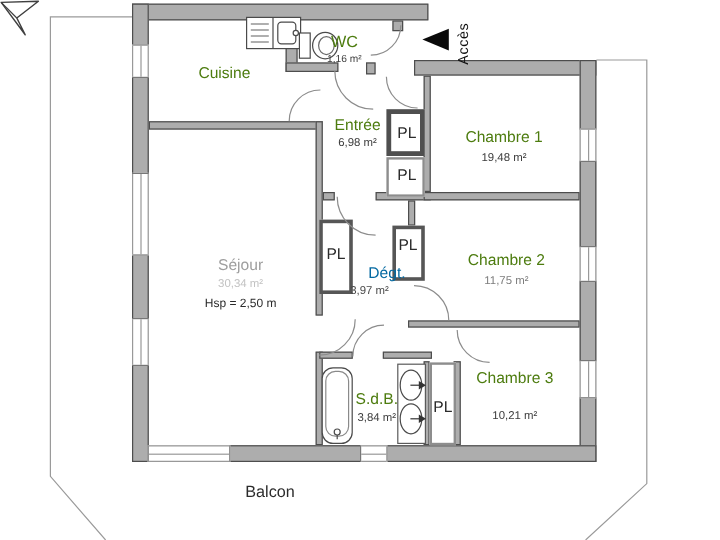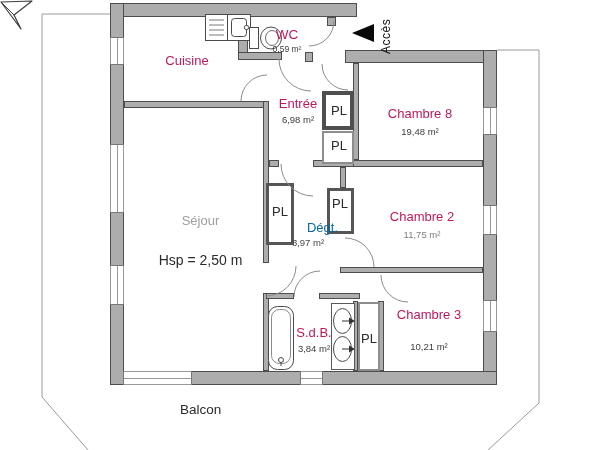--- a/index.html
+++ b/index.html
@@ -12,29 +12,29 @@
   .win-v::after{content:"";position:absolute;left:50%;top:0;bottom:0;width:1px;background:#999;}
   .win-h{border-left:1px solid #777;border-right:1px solid #777;
          box-shadow:inset 0 1px 0 #999, inset 0 -1px 0 #999;}
   .win-h::after{content:"";position:absolute;top:50%;left:0;right:0;height:1px;background:#999;}
   .plbox{position:absolute;background:#fff;box-sizing:border-box;}
   .pb-dark{border:3px solid #565656;}
   .pb-darker{border:4px solid #4f4f4f;}
   .pb-thin{border:2px solid #8d8d8d;}
   .overlay{position:absolute;left:0;top:0;pointer-events:none;}
   .rlabel{position:absolute;text-align:center;}
-  .rname{font-size:13px;line-height:1.1;white-space:nowrap;color:#be185d;}
+  .rname{font-size:13px;line-height:1.1;white-space:nowrap;color:#4d7c0f;}
   .rarea{font-size:9.5px;margin-top:3px;white-space:nowrap;color:#3c3c3c;}
   .faded .rname{color:#9e9e9e;}
   .faded .rarea{color:#c2c2c2;}
   .semi .rname{color:#0369a1;text-align:right;}
   .semi .rarea{color:#4a4a4a;}
-  .hsp{font-size:14px;margin-top:24px;color:#2b2b2b;white-space:nowrap;}
+  .hsp{font-size:10px;margin-top:6px;color:#2b2b2b;white-space:nowrap;}
   .pl-label{position:absolute;font-size:13px;color:#2b2b2b;text-align:center;white-space:nowrap;}
-  .balcon-label{position:absolute;font-size:13.5px;color:#2b2b2b;text-align:left;}
+  .balcon-label{position:absolute;font-size:13.5px;color:#2b2b2b;text-align:center;}
   .acces-label{position:absolute;left:374px;top:5px;width:24px;height:62px;
                font-size:12px;color:#111;display:flex;align-items:center;justify-content:center;
                writing-mode:vertical-rl;transform:rotate(180deg);letter-spacing:.5px;}
 </style>
 </head>
 <body>
 
 <div class="plan">
 
   <div class="wall" style="left:110px;top:3px;width:247px;height:14px"></div>
@@ -128,40 +128,41 @@
       <line x1="342" y1="349" x2="351" y2="349" stroke="#333"></line>
       <polygon points="349,345.5 355,349 349,352.5" fill="#333"></polygon>
     </g>
   </svg>
 
   <div class="rlabel" style="left:132px;top:54px;width:110px">
     <div class="rname">Cuisine</div>
   </div>
   <div class="rlabel" style="left:264px;top:28px;width:46px">
     <div class="rname" style="font-size:13.5px">WC</div>
-    <div class="rarea" style="font-size:8.5px;margin-top:1px">0,59 m²</div>
+    <div class="rarea" style="font-size:8.5px;margin-top:1px">1,16 m²</div>
   </div>
   <div class="rlabel" style="left:262px;top:97px;width:72px">
     <div class="rname">Entrée</div>
     <div class="rarea">6,98 m²</div>
   </div>
   <div class="rlabel" style="left:368px;top:107px;width:104px">
-    <div class="rname">Chambre 8</div>
+    <div class="rname">Chambre 1</div>
     <div class="rarea" style="margin-top:5px">19,48 m²</div>
   </div>
   <div class="rlabel" style="left:370px;top:210px;width:104px">
     <div class="rname">Chambre 2</div>
     <div class="rarea" style="margin-top:5px;color:#7d7d7d">11,75 m²</div>
   </div>
   <div class="rlabel" style="left:377px;top:308px;width:104px">
     <div class="rname">Chambre 3</div>
     <div class="rarea" style="margin-top:19px">10,21 m²</div>
   </div>
   <div class="rlabel faded" style="left:148px;top:214px;width:105px">
     <div class="rname">Séjour</div>
+    <div class="rarea">30,34 m²</div>
     <div class="hsp">Hsp = 2,50 m</div>
   </div>
   <div class="rlabel semi" style="left:278px;top:221px;width:60px">
     <div class="rname">Dégt.</div>
     <div class="rarea" style="margin-top:2px">3,97 m²</div>
   </div>
   <div class="rlabel" style="left:283px;top:326px;width:62px">
     <div class="rname">S.d.B.</div>
     <div class="rarea">3,84 m²</div>
   </div>

